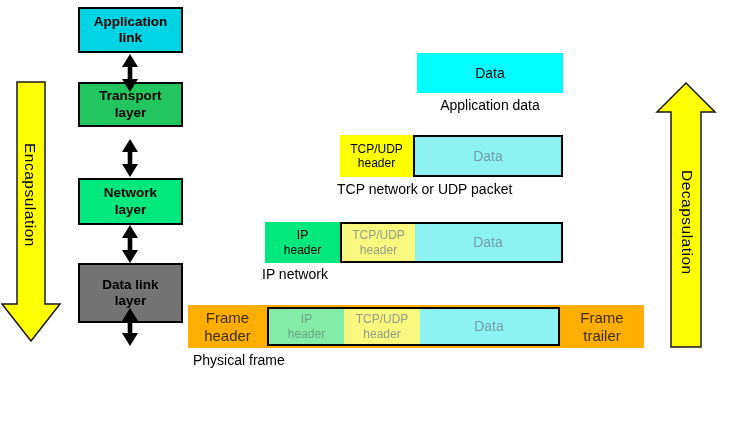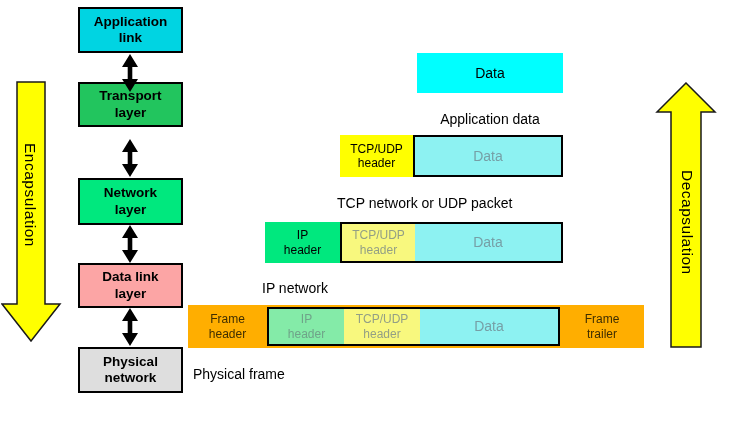--- a/index.html
+++ b/index.html
@@ -30,25 +30,25 @@
   }
   .seg.data-seg{font-size:14px;}
   .pdu-shell{
     position:absolute;box-sizing:border-box;border:2px solid #000;display:flex;align-items:stretch;
   }
   .pdu-shell .cell{
     display:flex;align-items:center;justify-content:center;text-align:center;
     font-size:12px;line-height:1.2;white-space:pre-line;box-sizing:border-box;
   }
   .pdu-shell .cell.data-cell{font-size:14px;flex:1;}
-  .caption{position:absolute;font-size:14px;color:#000;white-space:nowrap;margin-top:14px;}
+  .caption{position:absolute;font-size:14px;color:#000;white-space:nowrap;}
   .frame-strip{position:absolute;box-sizing:border-box;}
   .frame-label{
     position:absolute;top:0;bottom:0;display:flex;align-items:center;justify-content:center;
-    text-align:center;font-size:12px;line-height:1.2;white-space:pre-line;
+    text-align:center;font-size:15px;line-height:1.2;white-space:pre-line;
   }
 </style>
 </head>
 <body>
 
 <div id="canvas">
 
   <svg class="side-arrow" style="left:1px;top:81px;" width="62" height="262" viewBox="0 0 62 262">
     <path d="M16 1 L44 1 L44 223 L59 223 L30 260 L1 223 L16 223 Z" fill="#FFFF00" stroke="#1a1a1a" stroke-width="1.5"></path>
   </svg>
@@ -58,24 +58,22 @@
     <path d="M31 1 L60 30 L46 30 L46 265 L16 265 L16 30 L2 30 Z" fill="#FFFF00" stroke="#1a1a1a" stroke-width="1.5"></path>
   </svg>
   <div class="side-arrow-label" style="left:677px;top:120px;height:205px;width:20px;">Decapsulation</div>
 
   <div class="layer-box" style="top: 7px; height: 46px; background: rgb(0, 212, 226);">Application
 link</div>
   <div class="layer-box" style="top: 82px; height: 45px; background: #22c55e;">Transport
 layer</div>
   <div class="layer-box" style="top: 178px; height: 47px; background: rgb(0, 232, 126);">Network
 layer</div>
-  <div class="layer-box" style="top: 263px; height: 45px; background: #fca5a5;">Data link
+  <div class="layer-box" style="top: 263px; height: 60px; background: #737373;">Data link
 layer</div>
-  <div class="layer-box" style="top: 347px; height: 46px; background: rgb(222, 222, 222);">Physical
-network</div>
 
   <svg class="connector" style="top:54px;" width="16" height="38" viewBox="0 0 16 38">
     <path d="M8 0 L16 13 L10.3 13 L10.3 25 L16 25 L8 38 L0 25 L5.7 25 L5.7 13 L0 13 Z" fill="#000"></path>
   </svg>
   <svg class="connector" style="top:139px;" width="16" height="38" viewBox="0 0 16 38">
     <path d="M8 0 L16 13 L10.3 13 L10.3 25 L16 25 L8 38 L0 25 L5.7 25 L5.7 13 L0 13 Z" fill="#000"></path>
   </svg>
   <svg class="connector" style="top:225px;" width="16" height="38" viewBox="0 0 16 38">
     <path d="M8 0 L16 13 L10.3 13 L10.3 25 L16 25 L8 38 L0 25 L5.7 25 L5.7 13 L0 13 Z" fill="#000"></path>
   </svg>

